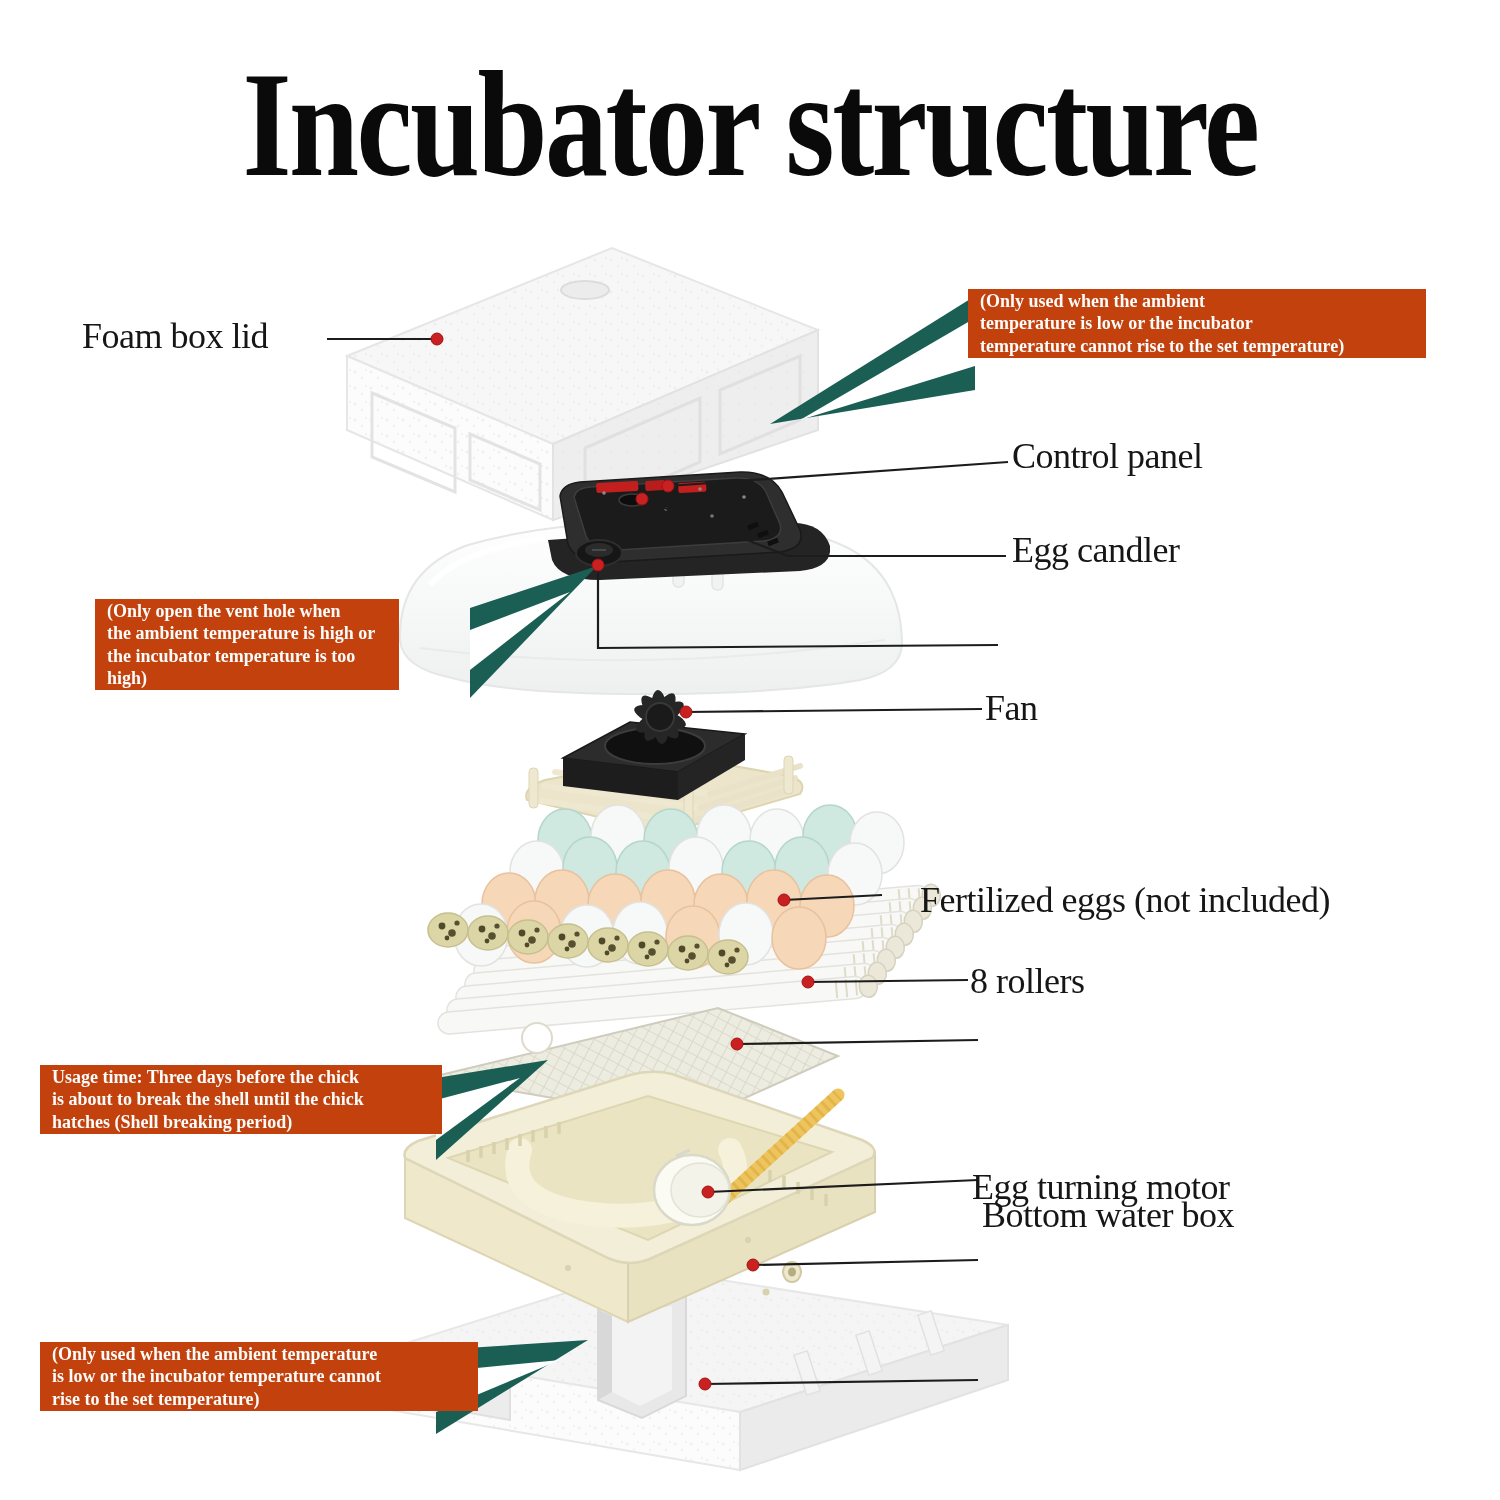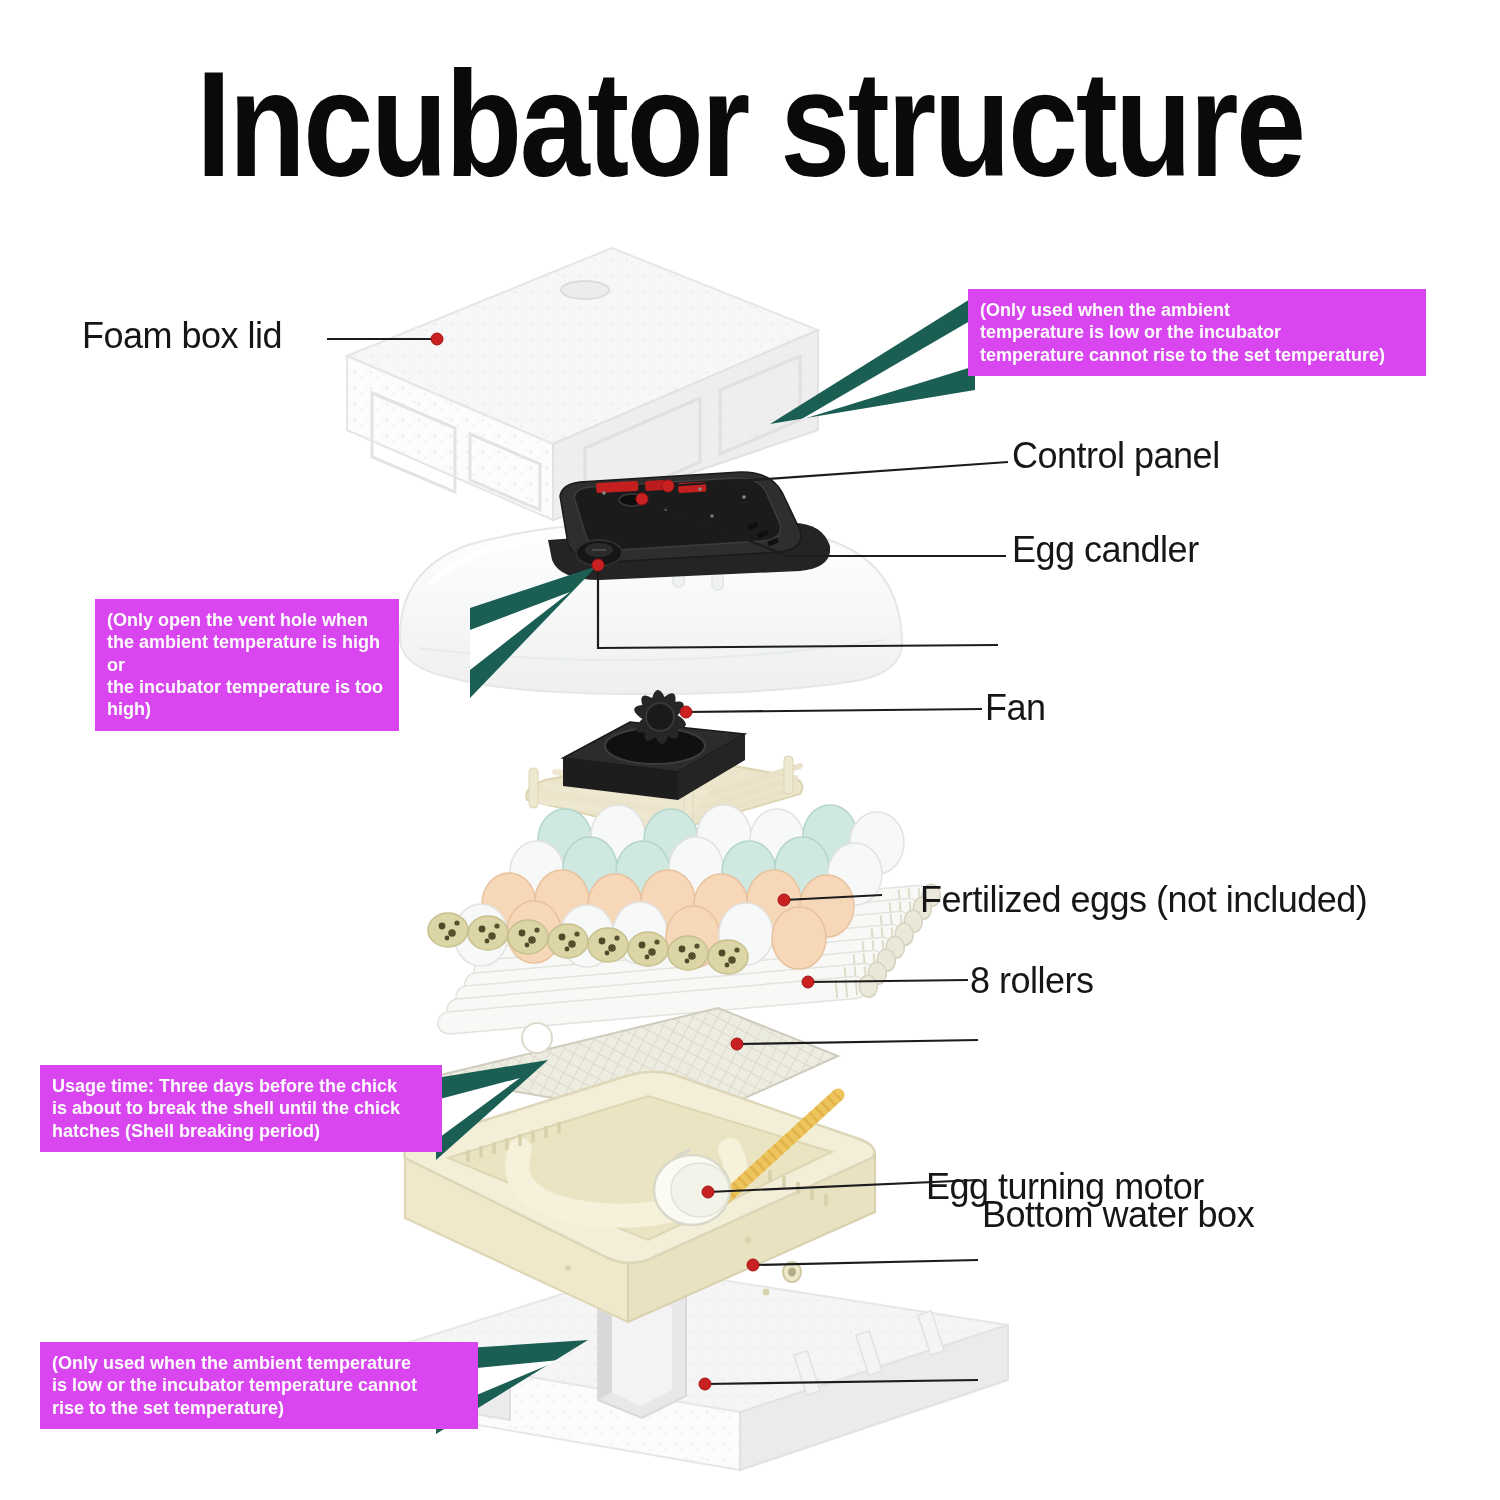--- a/index.html
+++ b/index.html
@@ -1,23 +1,23 @@
 <!DOCTYPE html>
 <html><head>
 <meta charset="utf-8">
 <style>
   html,body{margin:0;padding:0;background:#ffffff;}
   .stage{position:relative;width:1500px;height:1500px;background:#ffffff;overflow:hidden;
-         font-family:Liberation Sans, sans-serif;}
+         font-family:Liberation Serif, serif;}
   .title{position:absolute;left:0;top:38px;width:1500px;text-align:center;
          font-size:150px;font-weight:700;color:#0a0a0a;letter-spacing:-3px;
          transform:scaleX(0.84);transform-origin:50% 50%;white-space:nowrap;}
   .plabel{position:absolute;font-size:36px;color:#161616;letter-spacing:-0.5px;white-space:nowrap;margin-top:8px;}
-  .callout{position:absolute;background:#d946ef;color:#fafcfb;font-size:18px;font-weight:700;
-           line-height:1.24;padding:10px 12px;white-space:pre-line;box-sizing:border-box;}
+  .callout{position:absolute;background:#c2410c;color:#fafcfb;font-size:18px;font-weight:700;
+           line-height:1.24;padding:1px 12px;white-space:pre-line;box-sizing:border-box;}
   svg{position:absolute;left:0;top:0;}
 </style>
 </head>
 <body>
 
 <div class="stage">
 
 <svg width="1500" height="1500" viewBox="0 0 1500 1500">
   <defs>
     <pattern id="foamtex" width="16" height="16" patternUnits="userSpaceOnUse">
@@ -272,21 +272,21 @@
 </svg>
 
   <div class="title">Incubator structure</div>
 
   <div class="plabel" style="left:82px;top:307px">Foam box lid</div>
   <div class="plabel" style="left:1012px;top:427px">Control panel</div>
   <div class="plabel" style="left:1012px;top:521px">Egg candler</div>
   <div class="plabel" style="left:985px;top:679px">Fan</div>
   <div class="plabel" style="left:920px;top:871px">Fertilized eggs (not included)</div>
   <div class="plabel" style="left:970px;top:952px">8 rollers</div>
-  <div class="plabel" style="left:926px;top:1158px">Egg turning motor</div>
+  <div class="plabel" style="left:972px;top:1158px">Egg turning motor</div>
   <div class="plabel" style="left:982px;top:1186px">Bottom water box</div>
 
   <div class="callout" style="left:968px;top:289px;width:458px">(Only used when the ambient
 temperature is low or the incubator
 temperature cannot rise to the set temperature)</div>
   <div class="callout" style="left:95px;top:599px;width:304px">(Only open the vent hole when
 the ambient temperature is high or
 the incubator temperature is too high)</div>
   <div class="callout" style="left:40px;top:1065px;width:402px">Usage time: Three days before the chick
 is about to break the shell until the chick

